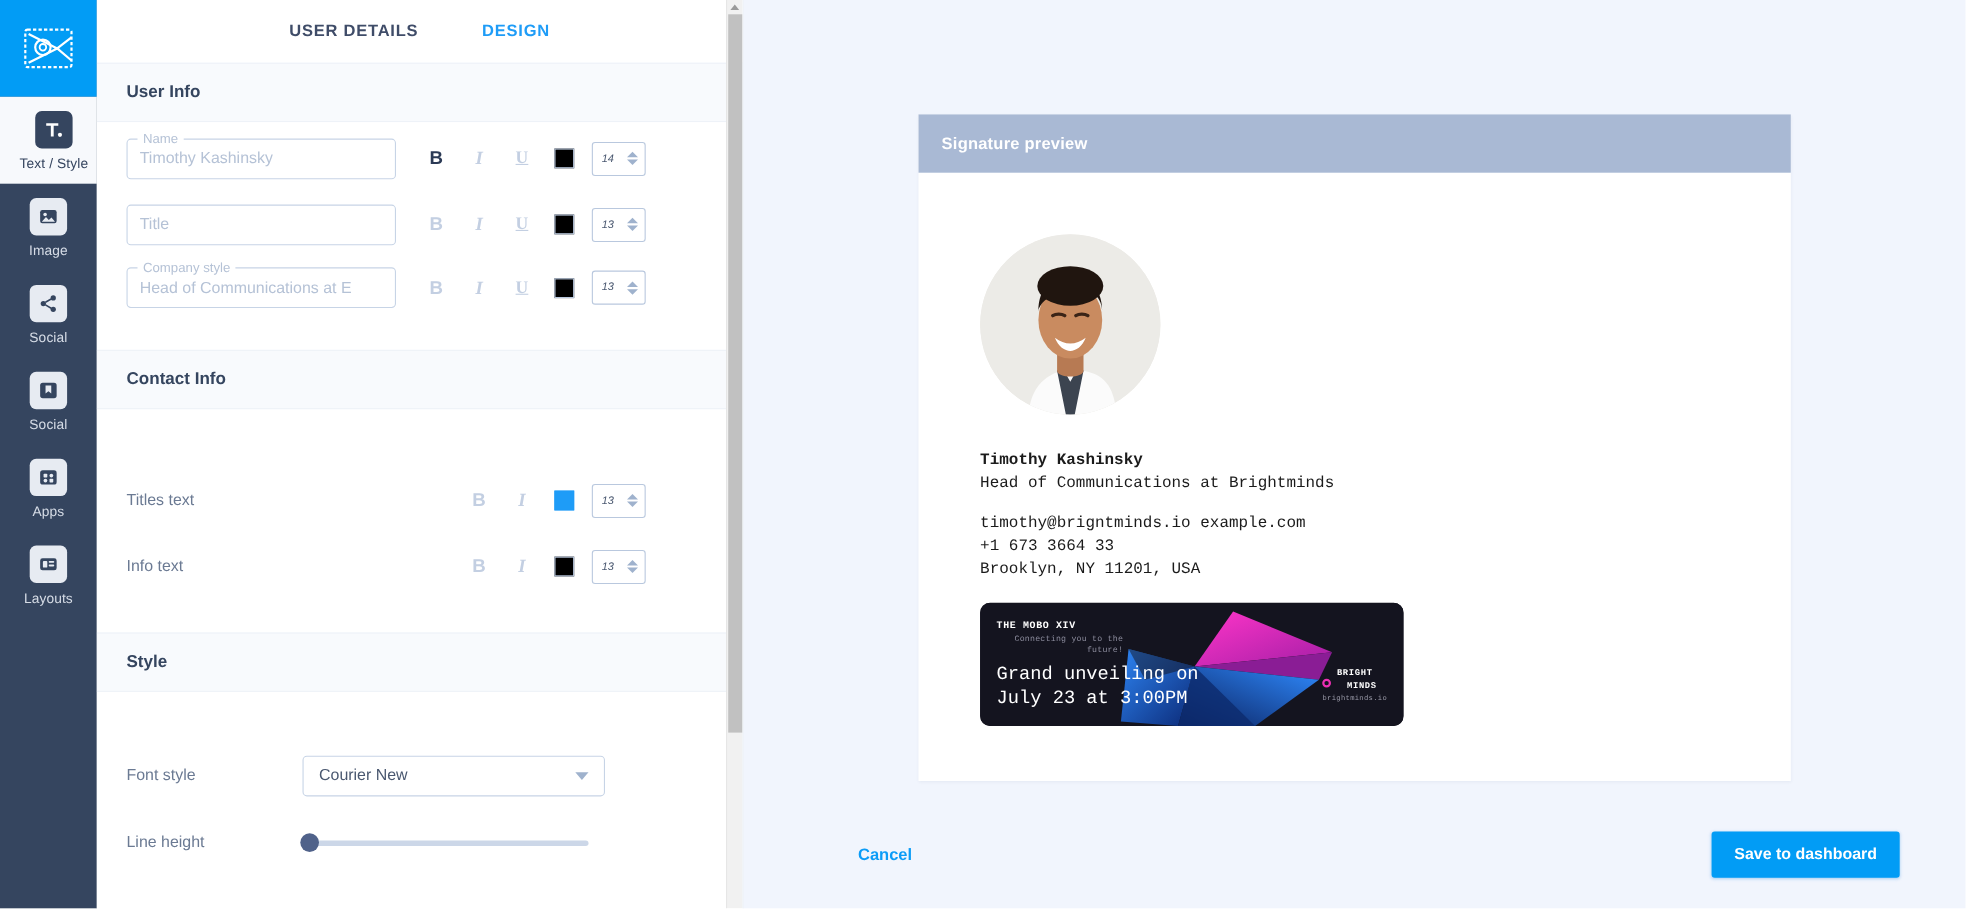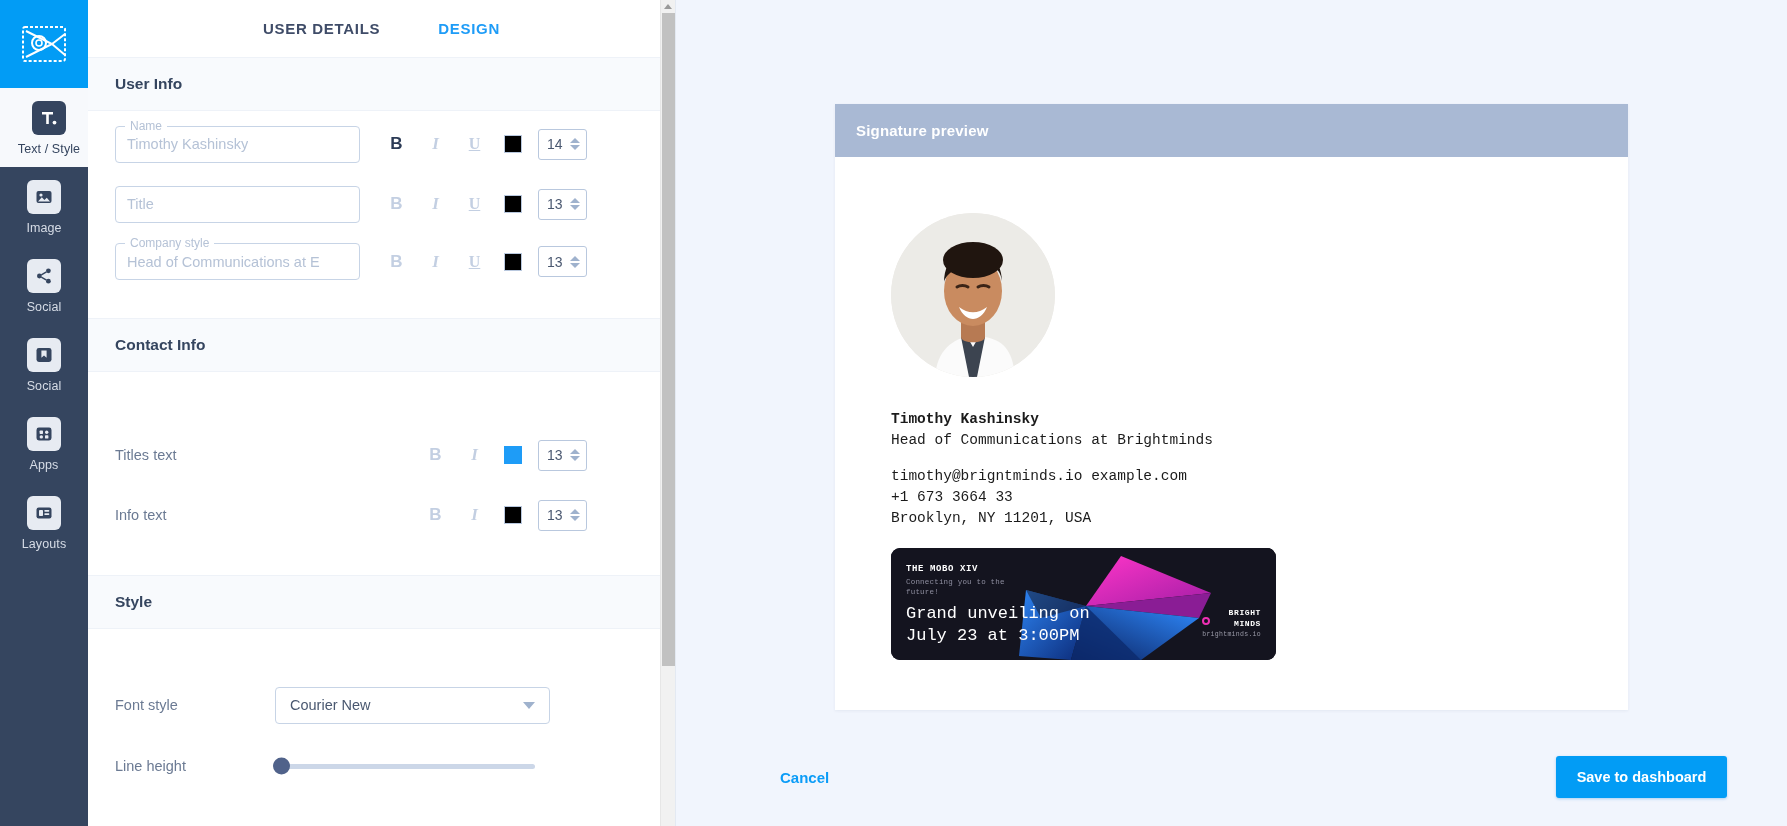--- a/index.html
+++ b/index.html
@@ -103,21 +103,21 @@
   .swatch {
     width: 18px; height: 18px; border: 1px solid #b9c8de;
     margin: 0 11px 0 10px; cursor: pointer;
   }
 
   .stepper {
     width: 49px; height: 31px; border: 1px solid #b9c8de; border-radius: 3px;
     display: flex; align-items: center; justify-content: space-between;
     padding: 0 6px 0 8px; margin-left: 5px;
   }
-  .stepper .val { font-size: 14px; color: #4a5870; }
+  .stepper .val { font-size: 10px; color: #4a5870; font-style: italic; }
   .spin { display: flex; flex-direction: column; gap: 2px; cursor: pointer; }
   .spin i {
     display: block; width: 0; height: 0; border-left: 5px solid transparent;
     border-right: 5px solid transparent;
   }
   .spin .up { border-bottom: 5px solid #9fb2cd; }
   .spin .dn { border-top: 5px solid #9fb2cd; }
 
   .select {
     width: 275px; height: 37px; border: 1px solid #c7d4e6; border-radius: 4px;
@@ -184,30 +184,30 @@
     background: #14141f; position: relative; overflow: hidden;
   }
   .bn-tt {
     position: absolute; left: 15px; top: 16px;
     font-family: "Liberation Mono", monospace;
     font-size: 9px; font-weight: 700; color: #fff; letter-spacing: .6px;
   }
   .bn-sub {
     position: absolute; left: 15px; top: 29px; width: 115px;
     font-family: "Liberation Mono", monospace;
-    font-size: 7.5px; color: #8d8d9e; line-height: 10px; letter-spacing: .2px;
+    font-size: 7.5px; color: #8d8d9e; line-height: 10px; letter-spacing: .2px; text-align: right;
   }
   .bn-big {
     position: absolute; left: 15px; top: 55px;
     font-family: "Liberation Mono", monospace;
     font-size: 17px; color: #fff; line-height: 22px; z-index: 4;
     white-space: pre;
   }
   .bn-logo {
-    position: absolute; right: 15px; bottom: 22px; text-align: right; z-index: 4;
+    position: absolute; right: 15px; bottom: 22px; text-align: center; z-index: 4;
   }
   .bn-logo .l1, .bn-logo .l2 {
     font-family: "Liberation Mono", monospace; font-size: 8px;
     font-weight: 700; color: #fff; letter-spacing: .6px; line-height: 11px;
   }
   .bn-logo .l2 { padding-left: 13px; }
   .bn-logo .dot {
     position: absolute; left: 0; bottom: 13px; width: 8px; height: 8px;
     border-radius: 50%; border: 2.5px solid #ee2fb4;
   }

